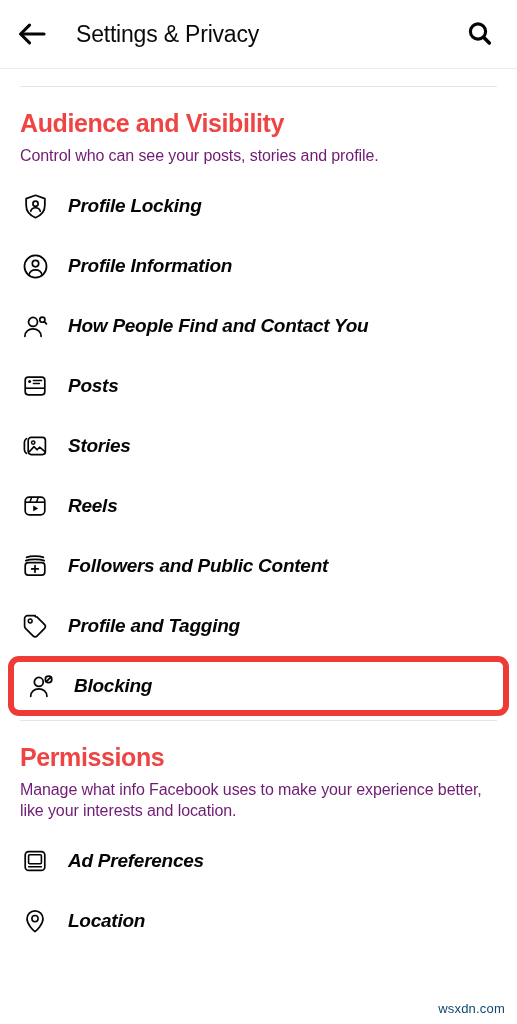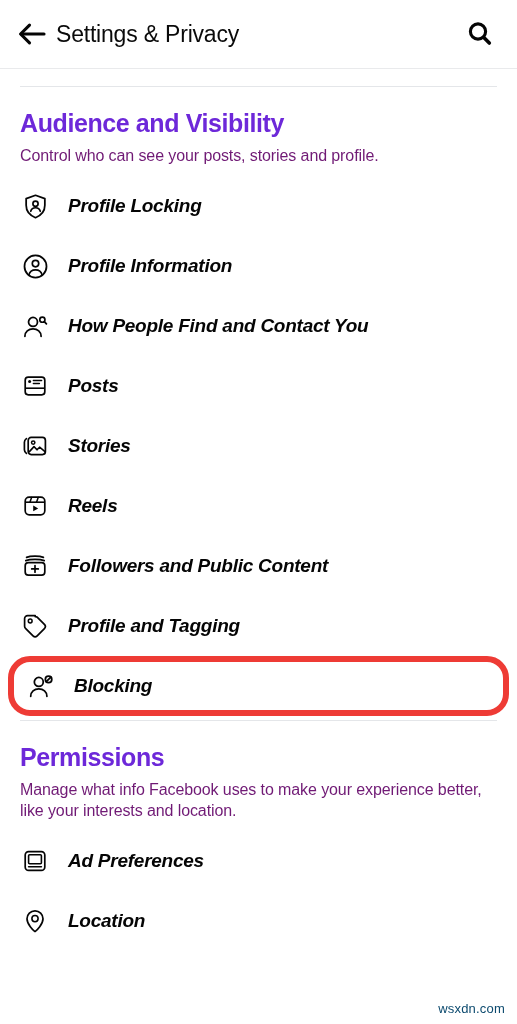--- a/index.html
+++ b/index.html
@@ -31,20 +31,21 @@
     display: flex;
     align-items: center;
     justify-content: flex-start;
     flex: 0 0 auto;
     cursor: pointer;
   }
   .header-title {
     font-size: 23px;
     font-weight: 400;
     letter-spacing: -0.2px;
+    margin-left: 20px;
     flex: 1 1 auto;
     white-space: nowrap;
     color: #0a0a0a;
   }
   .search-btn {
     width: 38px;
     height: 38px;
     display: flex;
     align-items: center;
     justify-content: center;
@@ -65,21 +66,21 @@
 
   
   .section {
     padding: 0 20px;
     box-sizing: border-box;
   }
   .section-title {
     font-size: 25px;
     font-weight: 700;
     letter-spacing: -0.4px;
-    color: #6d28d9;
+    color: #ef4444;
     margin: 0;
     padding-top: 22px;
   }
   .section-sub {
     font-size: 16px;
     line-height: 21px;
     color: #701a75;
     margin: 0;
     padding-top: 7px;
     letter-spacing: -0.1px;
@@ -113,21 +114,21 @@
     margin-left: 18px;
     color: #050505;
     white-space: nowrap;
   }
 
   
   .row.highlight {
     margin: 0 8px 0 8px;
     padding-left: 12px;
     border: 6px solid #ee3b35;
-    border-radius: 22px;
+    border-radius: 11px;
     height: 60px;
     background: #ffffff;
   }
 
   .watermark {
     position: absolute;
     right: 12px;
     bottom: 8px;
     font-size: 13px;
     color: #0c4a6e;

